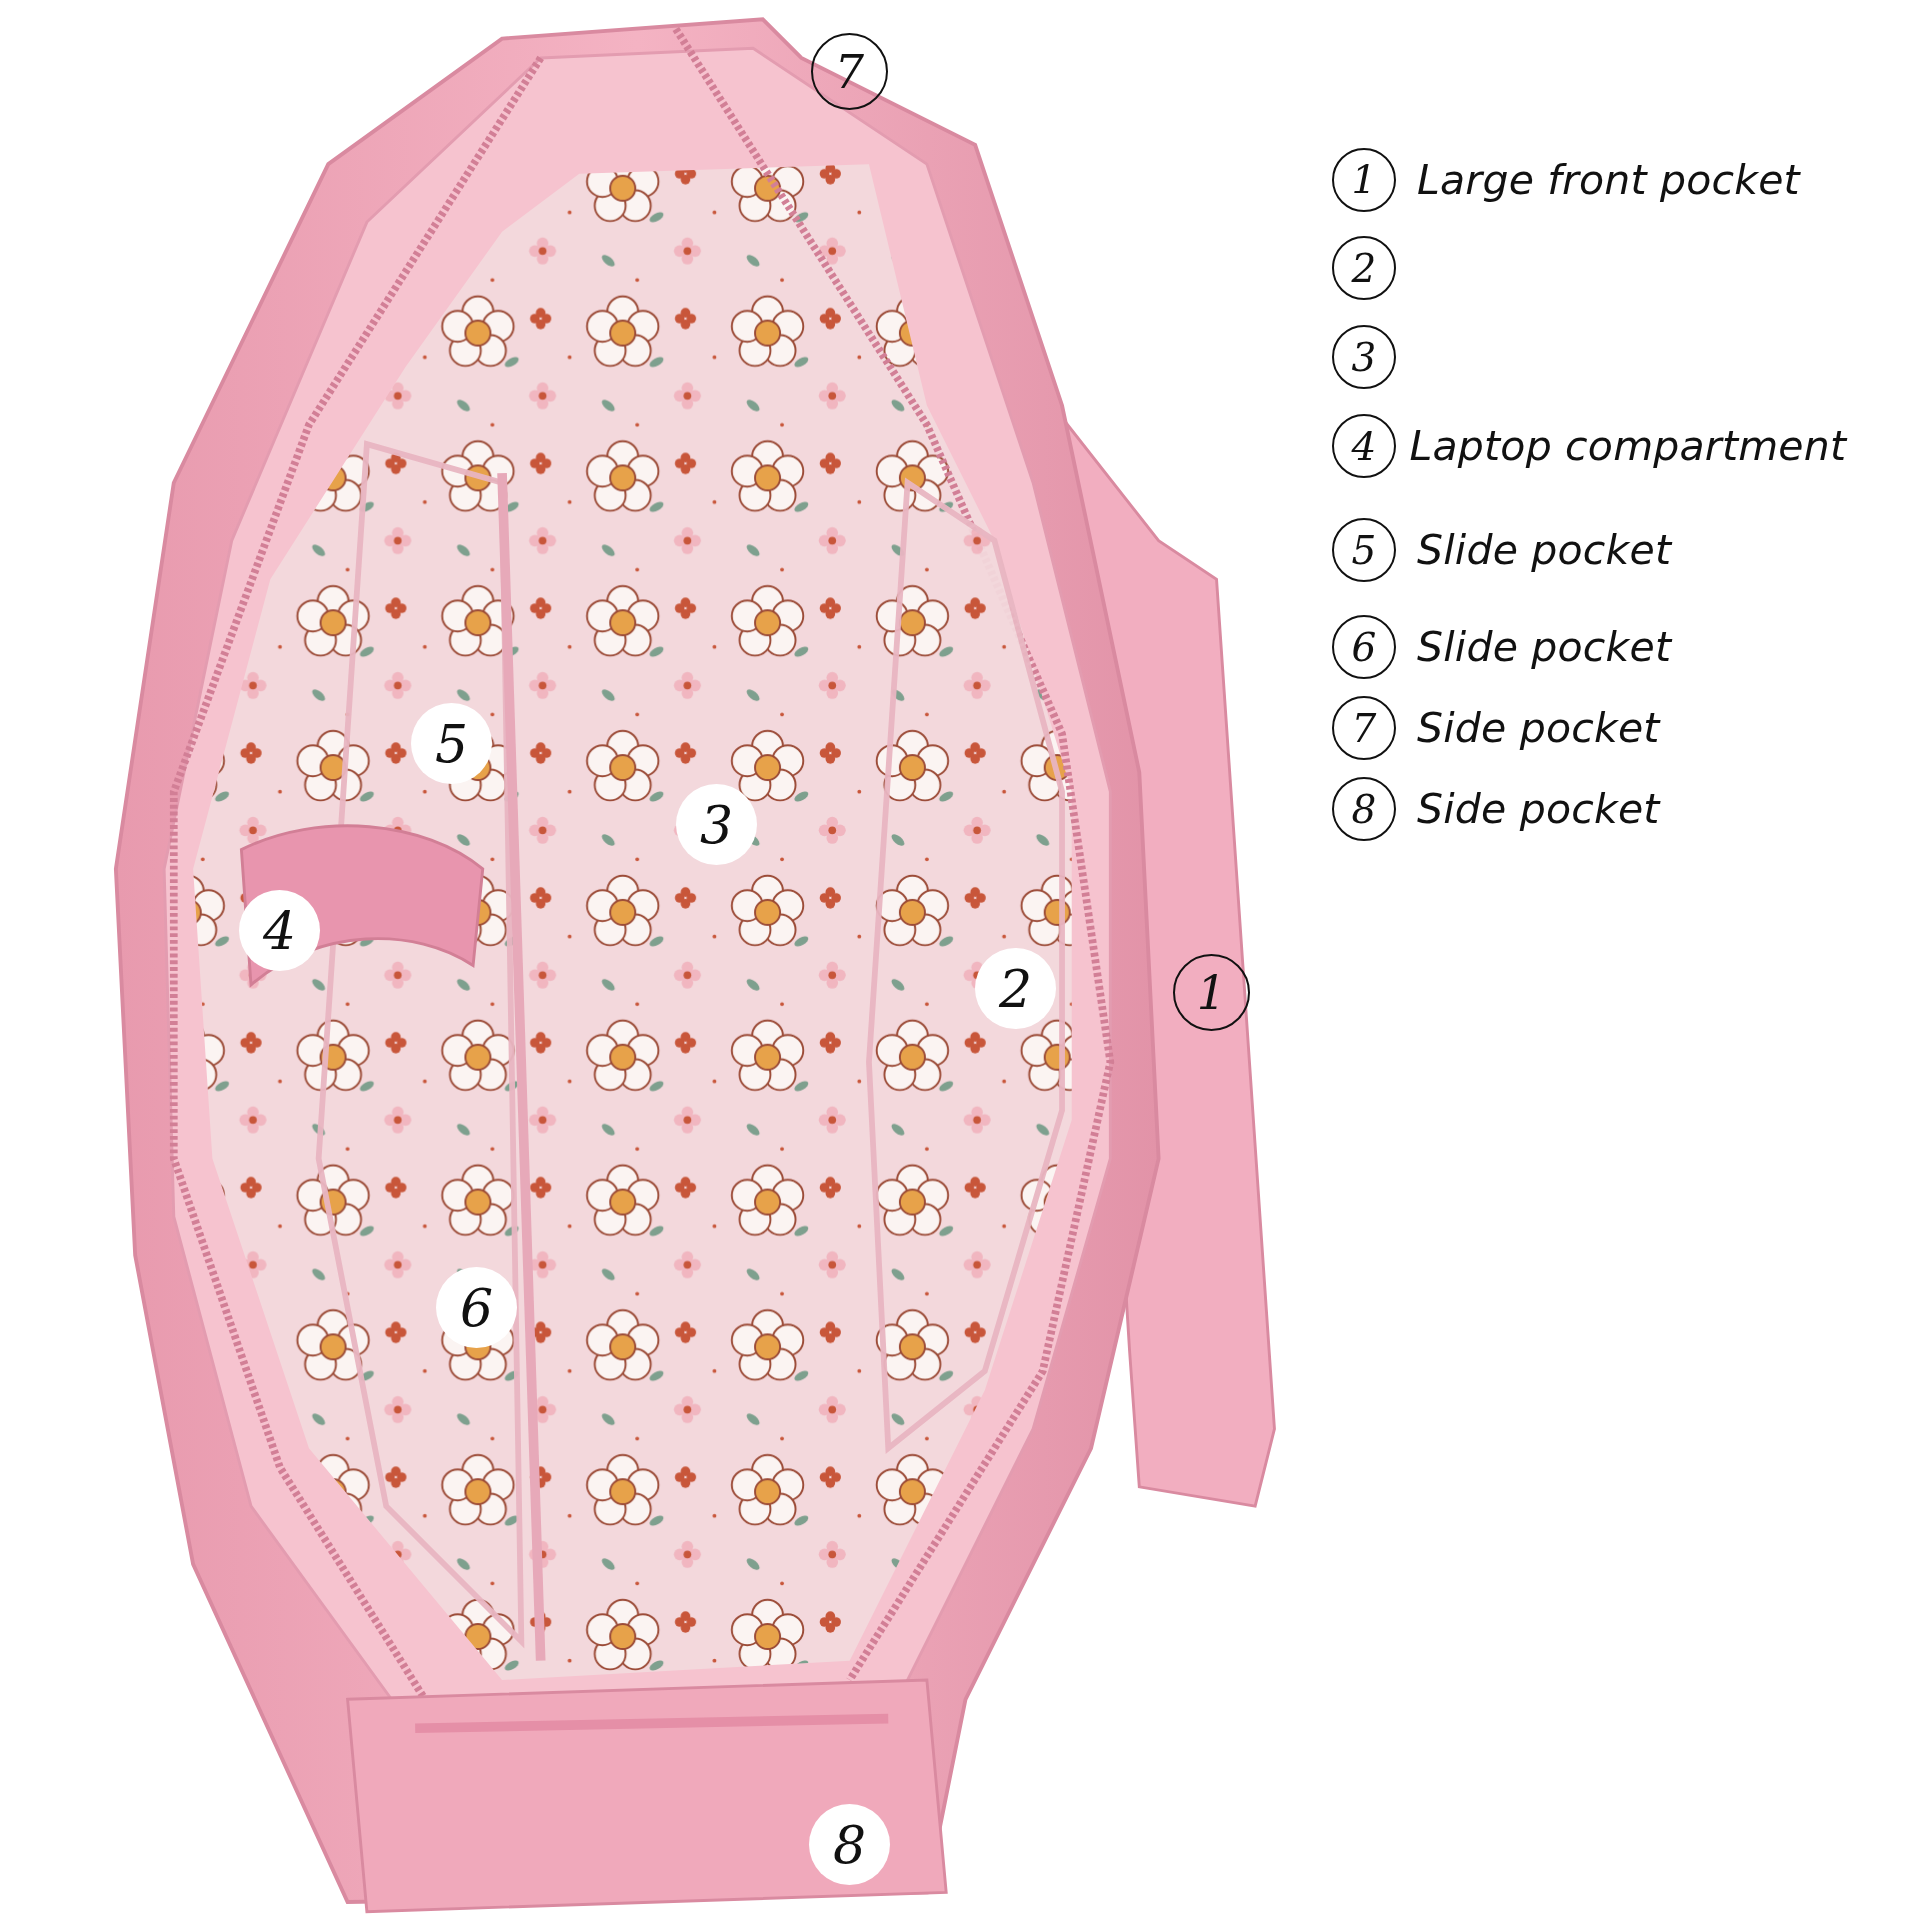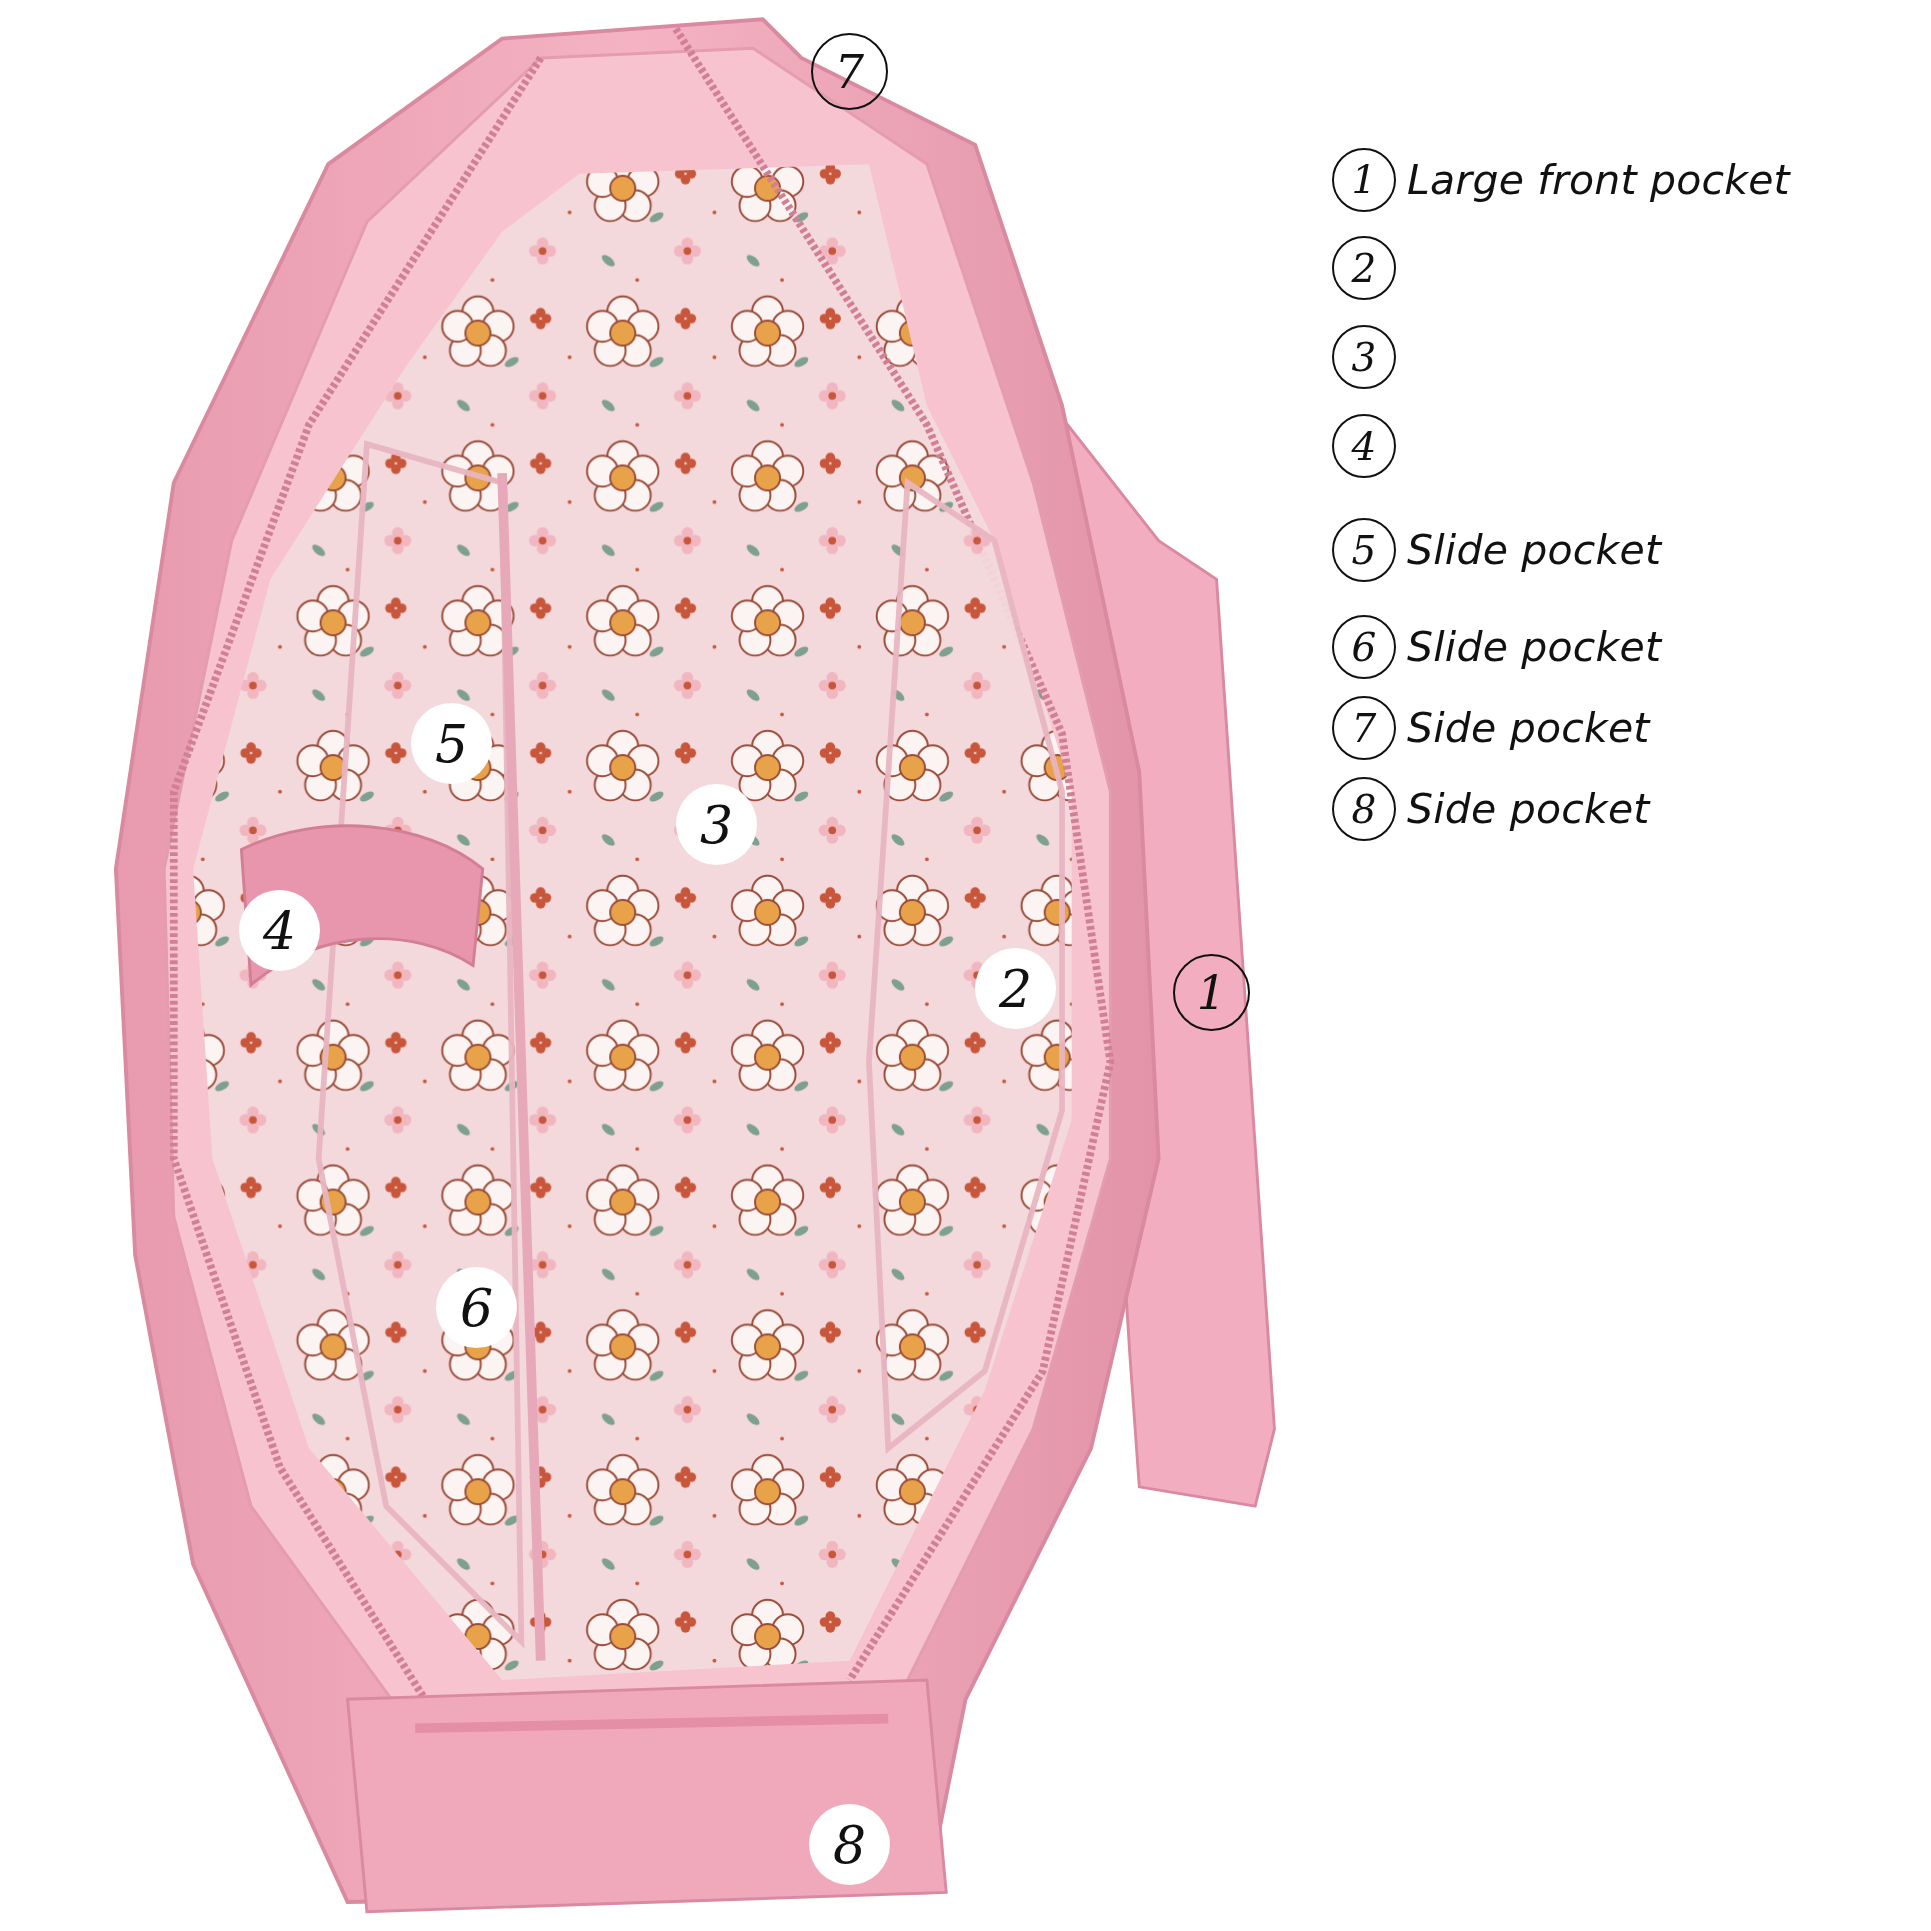--- a/index.html
+++ b/index.html
@@ -19,21 +19,21 @@
 
     
     .legend { position: absolute; left: 1332px; top: 135px; width: 579px; }
     .legend-row { position: absolute; left: 0; display: flex; align-items: center; height: 70px; }
     .legend-num {
       width: 60px; height: 60px; border: 2.9px solid #111; border-radius: 50%;
       display: flex; align-items: center; justify-content: center;
       font-family: "DejaVu Serif", serif; font-style: italic; font-size: 39px; color: #111; flex: 0 0 auto;
     }
     .legend-label {
-      margin-left: 11px; font-family: "DejaVu Sans", sans-serif; font-style: italic;
+      margin-left: 21px; font-family: "DejaVu Sans", sans-serif; font-style: italic;
       font-size: 41px; color: #111; white-space: nowrap; letter-spacing: 0.2px;
     }
   </style>
 </head>
 <body>
 
 <div class="stage">
   <svg class="bag" width="1931" height="1931" viewBox="0 0 2000 2000">
     <defs>
       <pattern id="floral" width="150" height="150" patternUnits="userSpaceOnUse">
@@ -124,20 +124,21 @@
       <div class="legend-label">Large front pocket</div>
     </div>
     <div class="legend-row" style="top:98px;">
       <div class="legend-num">2</div>
     </div>
     <div class="legend-row" style="top:187px;">
       <div class="legend-num">3</div>
     </div>
     <div class="legend-row" style="top:276px;">
       <div class="legend-num">4</div>
+      <div class="legend-label" style="margin-left:13.5px;">Laptop compartment</div>
     </div>
     <div class="legend-row" style="top:380px;">
       <div class="legend-num">5</div>
       <div class="legend-label">Slide pocket</div>
     </div>
     <div class="legend-row" style="top:477px;">
       <div class="legend-num">6</div>
       <div class="legend-label">Slide pocket</div>
     </div>
     <div class="legend-row" style="top:558px;">

